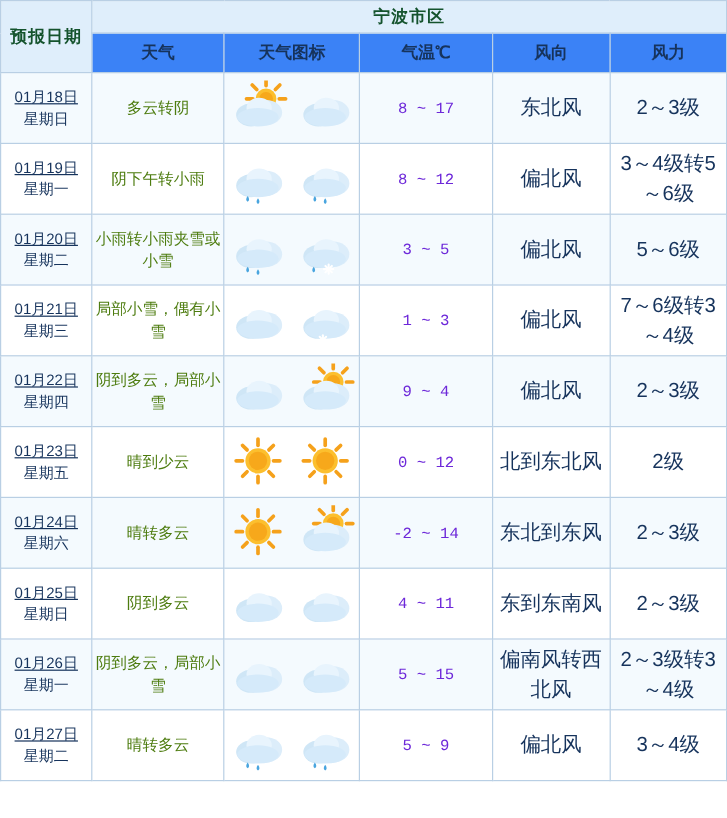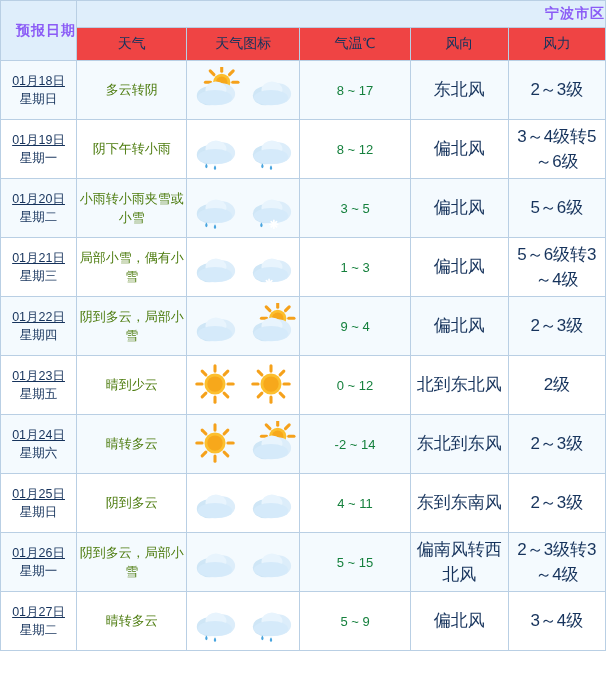--- a/index.html
+++ b/index.html
@@ -23,37 +23,36 @@
     border: 1px solid #b9cfe4;
     padding: 0;
     text-align: center;
     vertical-align: middle;
   }
   .title-row th {
     background: #dfeefb;
     height: 26px;
     font-size: 14px;
     font-weight: bold;
-    color: #8b5cf6;
+    color: #14532d;
     letter-spacing: 1px;
-    text-align: right;
   }
   .corner-cell {
     background: #dfeefb;
     width: 76px;
     font-size: 13px;
     font-weight: bold;
     color: #16335c;
     margin-left: 34px;
   }
   .head-row th {
-    background: #ef4444;
+    background: #3b82f6;
     height: 32px;
     font-size: 14px;
-    font-weight: normal;
+    font-weight: bold;
     color: #16335c;
   }
   .col-date { width: 76px; }
   .col-weather { width: 110px; }
   .col-icon { width: 113px; }
   .col-temp { width: 110px; }
   .col-winddir { width: 98px; }
   .col-windpower { width: 97px; }
 
   .row-odd td { background: #f4fafe; }
@@ -69,21 +68,22 @@
   .date-cell .d2 { display: block; }
 
   .weather-cell {
     font-size: 13px;
     color: #4d7c0f;
     line-height: 1.5;
     padding: 6px 6px;
   }
   .temp-cell {
     font-size: 13px;
-    color: #15803d;
+    color: #6d28d9;
+    font-family: Liberation Mono, monospace;
   }
   .wind-cell {
     font-size: 17px;
     color: #16335c;
     line-height: 1.5;
     padding: 4px 4px;
   }
   .icon-cell {
     padding: 4px 0;
     height: 58px;
@@ -262,21 +262,21 @@
                   <line x1="20" y1="41" x2="28" y2="41"></line>
                   <line x1="21.2" y1="38.2" x2="26.8" y2="43.8"></line>
                   <line x1="26.8" y1="38.2" x2="21.2" y2="43.8"></line>
                 </g>
               </svg>
             </span>
           </div>
         </td>
         <td class="temp-cell">1 ~ 3</td>
         <td class="wind-cell">偏北风</td>
-        <td class="wind-cell">5～6级转3～4级</td>
+        <td class="wind-cell">7～6级转3～4级</td>
       </tr>
       <tr class="row-odd">
         <td class="date-cell">
           <span class="d1">01月22日</span>
           <span class="d2">星期四</span>
         </td>
         <td class="weather-cell">阴到多云，局部小雪</td>
         <td class="icon-cell">
           <div class="icon-pair">
             <span>

